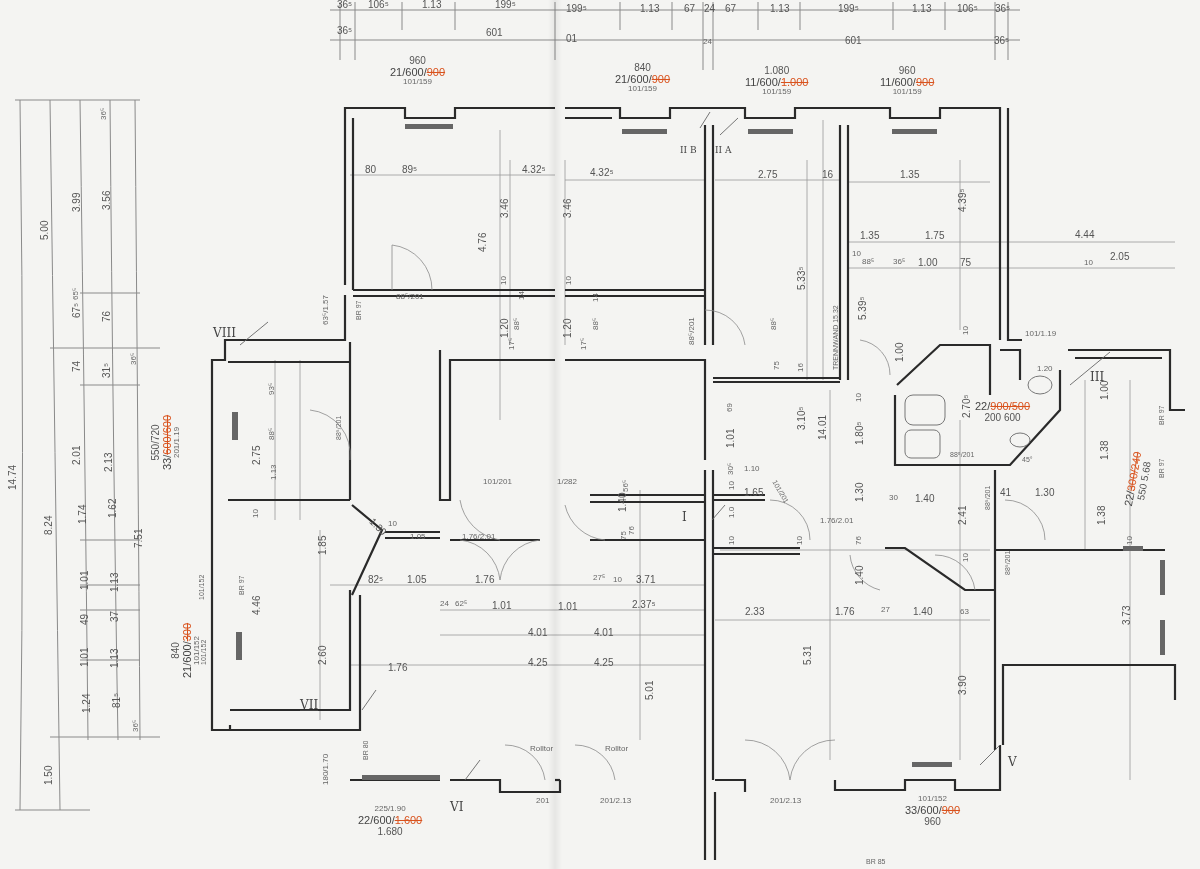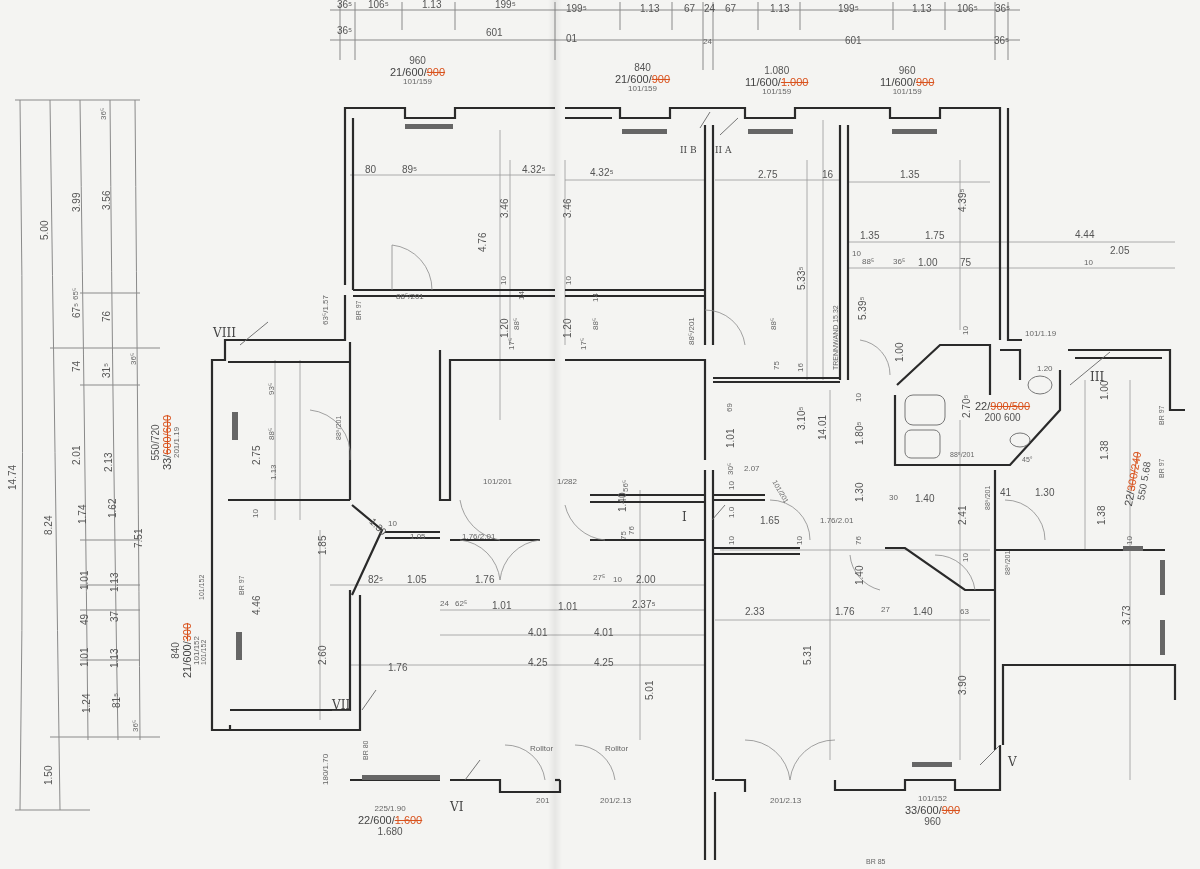--- a/index.html
+++ b/index.html
@@ -304,21 +304,21 @@
 <div class="win" style="left:975px;top:400px;">
   <span>22/</span><span class="strike">900/500</span>
   <span class="new">200 600</span>
 </div>
 <div class="win" style="left:1122px;top:505px;transform:rotate(-80deg);transform-origin:left top;">
   <span>22/</span><span class="strike">300/240</span>
   <span class="new">550 5.68</span>
 </div>
 
 <span class="roman" style="left:213px;top:326px;">VIII</span>
-<span class="roman" style="left:332px;top:698px;text-decoration:underline;">VII</span>
+<span class="roman" style="left:300px;top:698px;text-decoration:underline;">VII</span>
 <span class="roman" style="left:450px;top:800px;">VI</span>
 <span class="roman" style="left:1008px;top:755px;">V</span>
 <span class="roman" style="left:1090px;top:370px;">III</span>
 <span class="roman" style="left:680px;top:145px;font-size:9px;">II B</span>
 <span class="roman" style="left:715px;top:145px;font-size:9px;">II A</span>
 <span class="roman" style="left:682px;top:510px;">I</span>
 
 <span class="lbl" style="left:365px;top:165px;">80</span>
 <span class="lbl" style="left:402px;top:165px;">89⁵</span>
 <span class="lbl" style="left:522px;top:165px;">4.32⁵</span>
@@ -354,21 +354,21 @@
 <span class="lbl" style="left:925px;top:231px;">1.75</span>
 <span class="lbl sm" style="left:852px;top:250px;">10</span>
 <span class="lbl sm" style="left:862px;top:258px;">88⁵</span>
 <span class="lbl sm" style="left:893px;top:258px;">36⁵</span>
 <span class="lbl" style="left:918px;top:258px;">1.00</span>
 <span class="lbl" style="left:960px;top:258px;">75</span>
 <span class="lbl v" style="left:858px;top:320px;">5.39⁵</span>
 
 <span class="lbl" style="left:1075px;top:230px;">4.44</span>
 <span class="lbl sm" style="left:1084px;top:259px;">10</span>
-<span class="lbl" style="left:1110px;top:246px;">2.05</span>
+<span class="lbl" style="left:1110px;top:252px;">2.05</span>
 <span class="lbl sm" style="left:1025px;top:330px;">101/1.19</span>
 
 <span class="lbl v" style="left:895px;top:362px;">1.00</span>
 <span class="lbl v sm" style="left:962px;top:335px;">10</span>
 <span class="lbl v" style="left:962px;top:418px;">2.70⁵</span>
 <span class="lbl sm" style="left:1037px;top:365px;">1.20</span>
 <span class="lbl sm" style="left:950px;top:451px;font-size:7px;">88⁵/201</span>
 <span class="lbl sm" style="left:1022px;top:456px;font-size:7px;">45°</span>
 
 <span class="lbl v" style="left:1100px;top:400px;">1.00</span>
@@ -407,41 +407,41 @@
 <span class="lbl sm" style="left:455px;top:600px;">62⁵</span>
 <span class="lbl" style="left:492px;top:601px;">1.01</span>
 <span class="lbl" style="left:558px;top:602px;">1.01</span>
 <span class="lbl" style="left:528px;top:628px;">4.01</span>
 <span class="lbl" style="left:594px;top:628px;">4.01</span>
 <span class="lbl" style="left:528px;top:658px;">4.25</span>
 <span class="lbl" style="left:594px;top:658px;">4.25</span>
 <span class="lbl" style="left:388px;top:663px;">1.76</span>
 <span class="lbl sm" style="left:593px;top:574px;">27⁵</span>
 <span class="lbl sm" style="left:613px;top:576px;">10</span>
-<span class="lbl" style="left:636px;top:575px;">2.00</span>
+<span class="lbl" style="left:636px;top:575px;">3.71</span>
 <span class="lbl" style="left:632px;top:600px;">2.37⁵</span>
 <span class="lbl v" style="left:618px;top:512px;">1.40</span>
 <span class="lbl v" style="left:645px;top:700px;">5.01</span>
 <span class="lbl sm" style="left:483px;top:478px;">101/201</span>
 <span class="lbl sm" style="left:557px;top:478px;">1/282</span>
 <span class="lbl v sm" style="left:622px;top:492px;">56⁵</span>
 <span class="lbl v sm" style="left:620px;top:540px;">75</span>
 <span class="lbl v sm" style="left:628px;top:535px;">76</span>
 
 <span class="lbl v sm" style="left:726px;top:412px;">69</span>
 <span class="lbl v" style="left:726px;top:448px;">1.01</span>
 <span class="lbl v" style="left:797px;top:430px;">3.10⁵</span>
 <span class="lbl v" style="left:818px;top:440px;">14.01</span>
 <span class="lbl v" style="left:855px;top:445px;">1.80⁵</span>
 <span class="lbl v sm" style="left:855px;top:402px;">10</span>
 <span class="lbl v sm" style="left:727px;top:475px;">30⁵</span>
-<span class="lbl sm" style="left:744px;top:465px;">2.07</span>
+<span class="lbl sm" style="left:744px;top:465px;">1.10</span>
 <span class="lbl v sm" style="left:728px;top:490px;">10</span>
 <span class="lbl v sm" style="left:728px;top:518px;">1.0</span>
-<span class="lbl" style="left:744px;top:516px;margin-left:16px;">1.65</span>
+<span class="lbl" style="left:744px;top:488px;">1.65</span>
 <span class="lbl v sm" style="left:728px;top:545px;">10</span>
 <span class="lbl v sm" style="left:796px;top:545px;">10</span>
 <span class="lbl sm" style="left:768px;top:488px;transform:rotate(60deg);font-size:7px;">101/201</span>
 <span class="lbl sm" style="left:820px;top:517px;">1.76/2.01</span>
 <span class="lbl v" style="left:855px;top:502px;">1.30</span>
 <span class="lbl sm" style="left:889px;top:494px;">30</span>
 <span class="lbl" style="left:915px;top:494px;">1.40</span>
 <span class="lbl v sm" style="left:855px;top:545px;">76</span>
 <span class="lbl v" style="left:855px;top:585px;">1.40</span>
 <span class="lbl v" style="left:958px;top:525px;">2.41</span>

